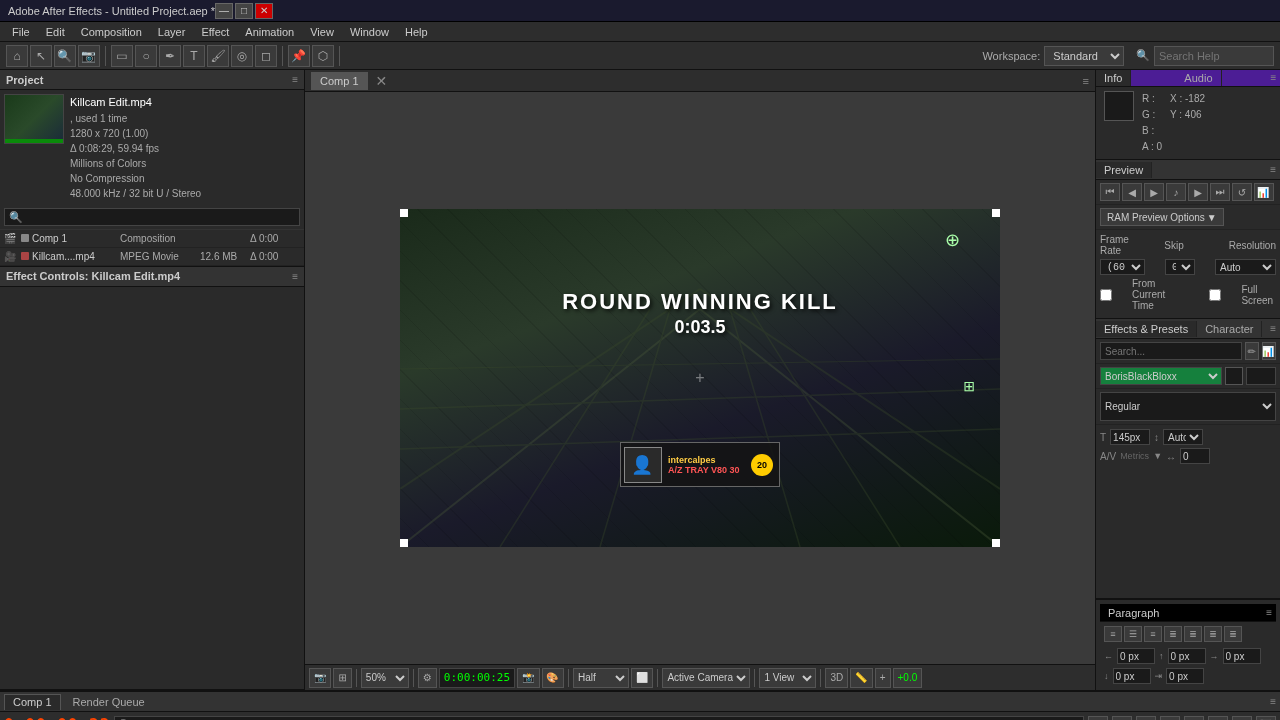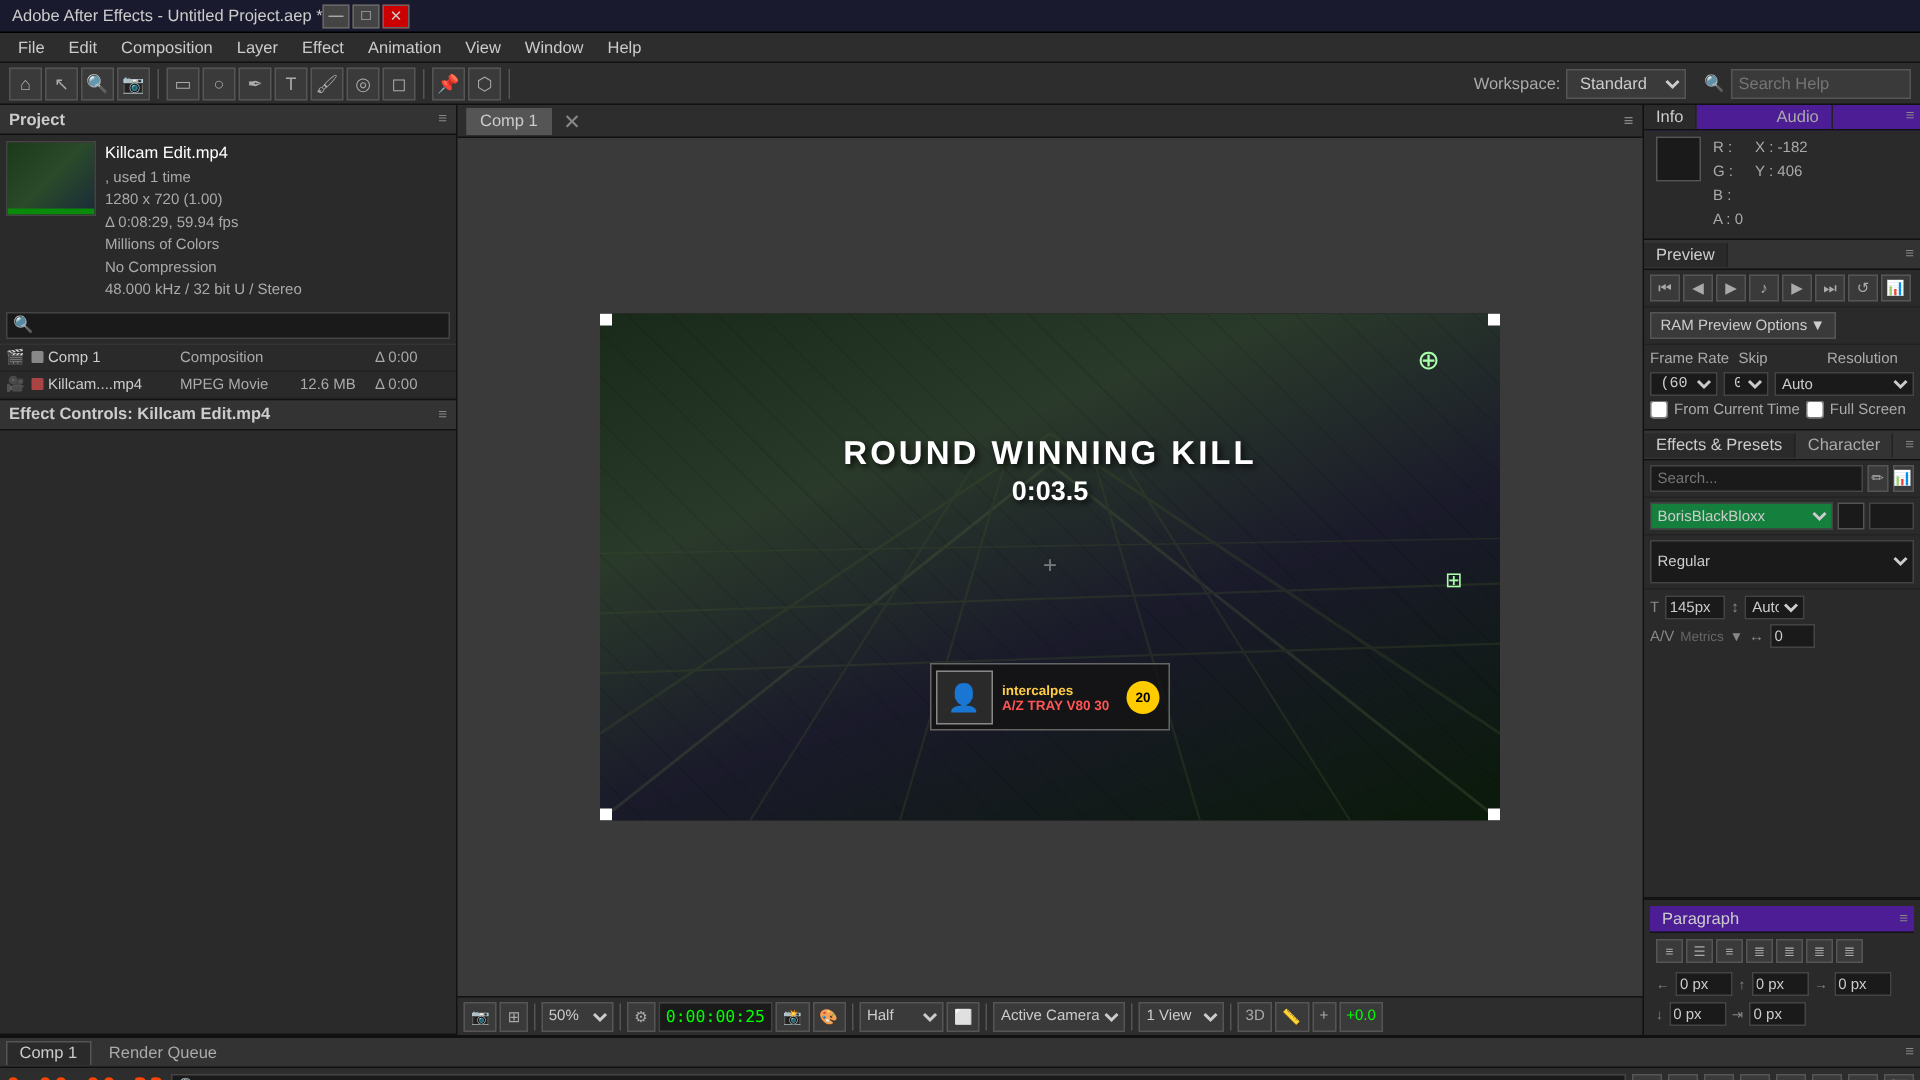--- a/index.html
+++ b/index.html
@@ -398,21 +398,21 @@
       background: #3a3a3a; border: 1px solid #555;
       color: #ccc; font-size: 10px; padding: 1px 6px;
       cursor: pointer; height: 18px; display: flex; align-items: center;
       gap: 2px;
     }
     #preview-settings {
       padding: 4px;
       font-size: 10px;
     }
     .setting-row {
-      display: flex; align-items: center; gap: 4px;
+      display: flex; align-items: center; gap: 20px;
       margin-bottom: 3px;
     }
     .setting-label { color: #aaa; width: 55px; }
     .setting-input {
       background: #1a1a1a; border: 1px solid #444;
       color: #ccc; font-size: 10px; height: 16px;
       width: 40px; padding: 0 2px; font-family: Liberation Mono, monospace;
     }
     .setting-dropdown {
       background: #1a1a1a; border: 1px solid #444;
@@ -873,21 +873,21 @@
           <span style="font-size:10px;color:#888">A/V</span>
           <span style="font-size:9px;color:#666">Metrics</span>
           <span style="font-size:9px;color:#888;cursor:pointer">▼</span>
           <span style="font-size:10px;color:#888">↔</span>
           <input type="text" value="0" style="width: 30px; height: 16px; background: rgb(26, 26, 26); border: 1px solid rgb(68, 68, 68); color: rgb(204, 204, 204); font-size: 10px; padding: 0px 2px;">
         </div>
       </div>
     </div>
 
     <div id="paragraph-panel">
-      <div style="display:flex;background:#4c1d95;border-bottom:1px solid #111;align-items:center;height:18px">
+      <div style="display:flex;background:#000000;border-bottom:1px solid #111;align-items:center;height:18px">
         <span style="padding:2px 8px;font-size:11px;color:#ccc">Paragraph</span>
         <span style="margin-left:auto;padding:2px 4px;font-size:10px;color:#888;cursor:pointer">≡</span>
       </div>
       <div style="padding:4px;display:flex;gap:2px;flex-wrap:wrap">
         <div class="para-btn">≡</div>
         <div class="para-btn">☰</div>
         <div class="para-btn">≡</div>
         <div class="para-btn">≣</div>
         <div class="para-btn">≣</div>
         <div class="para-btn">≣</div>

